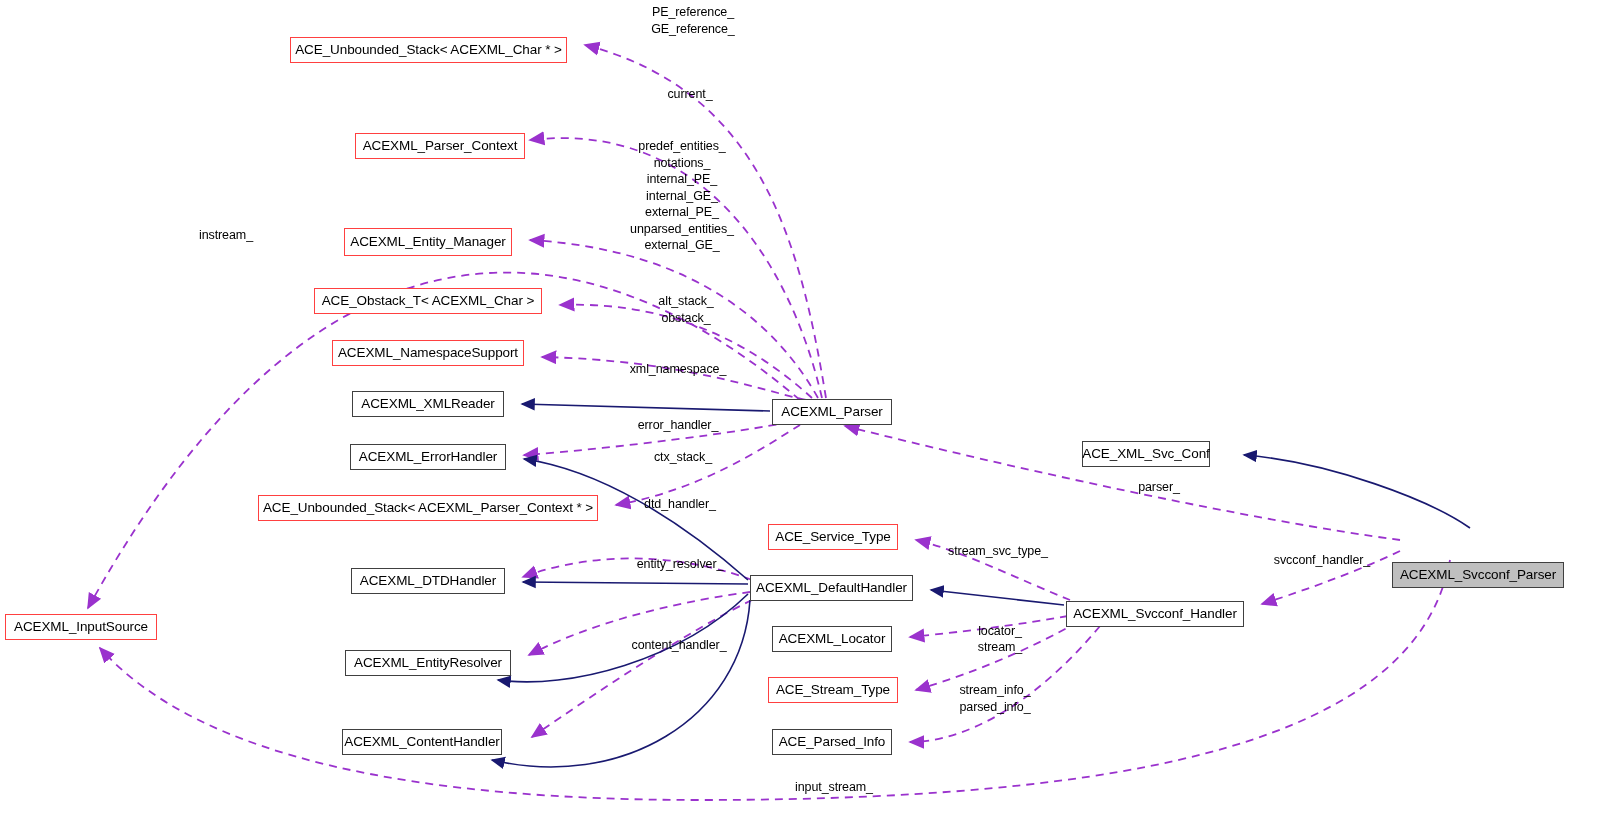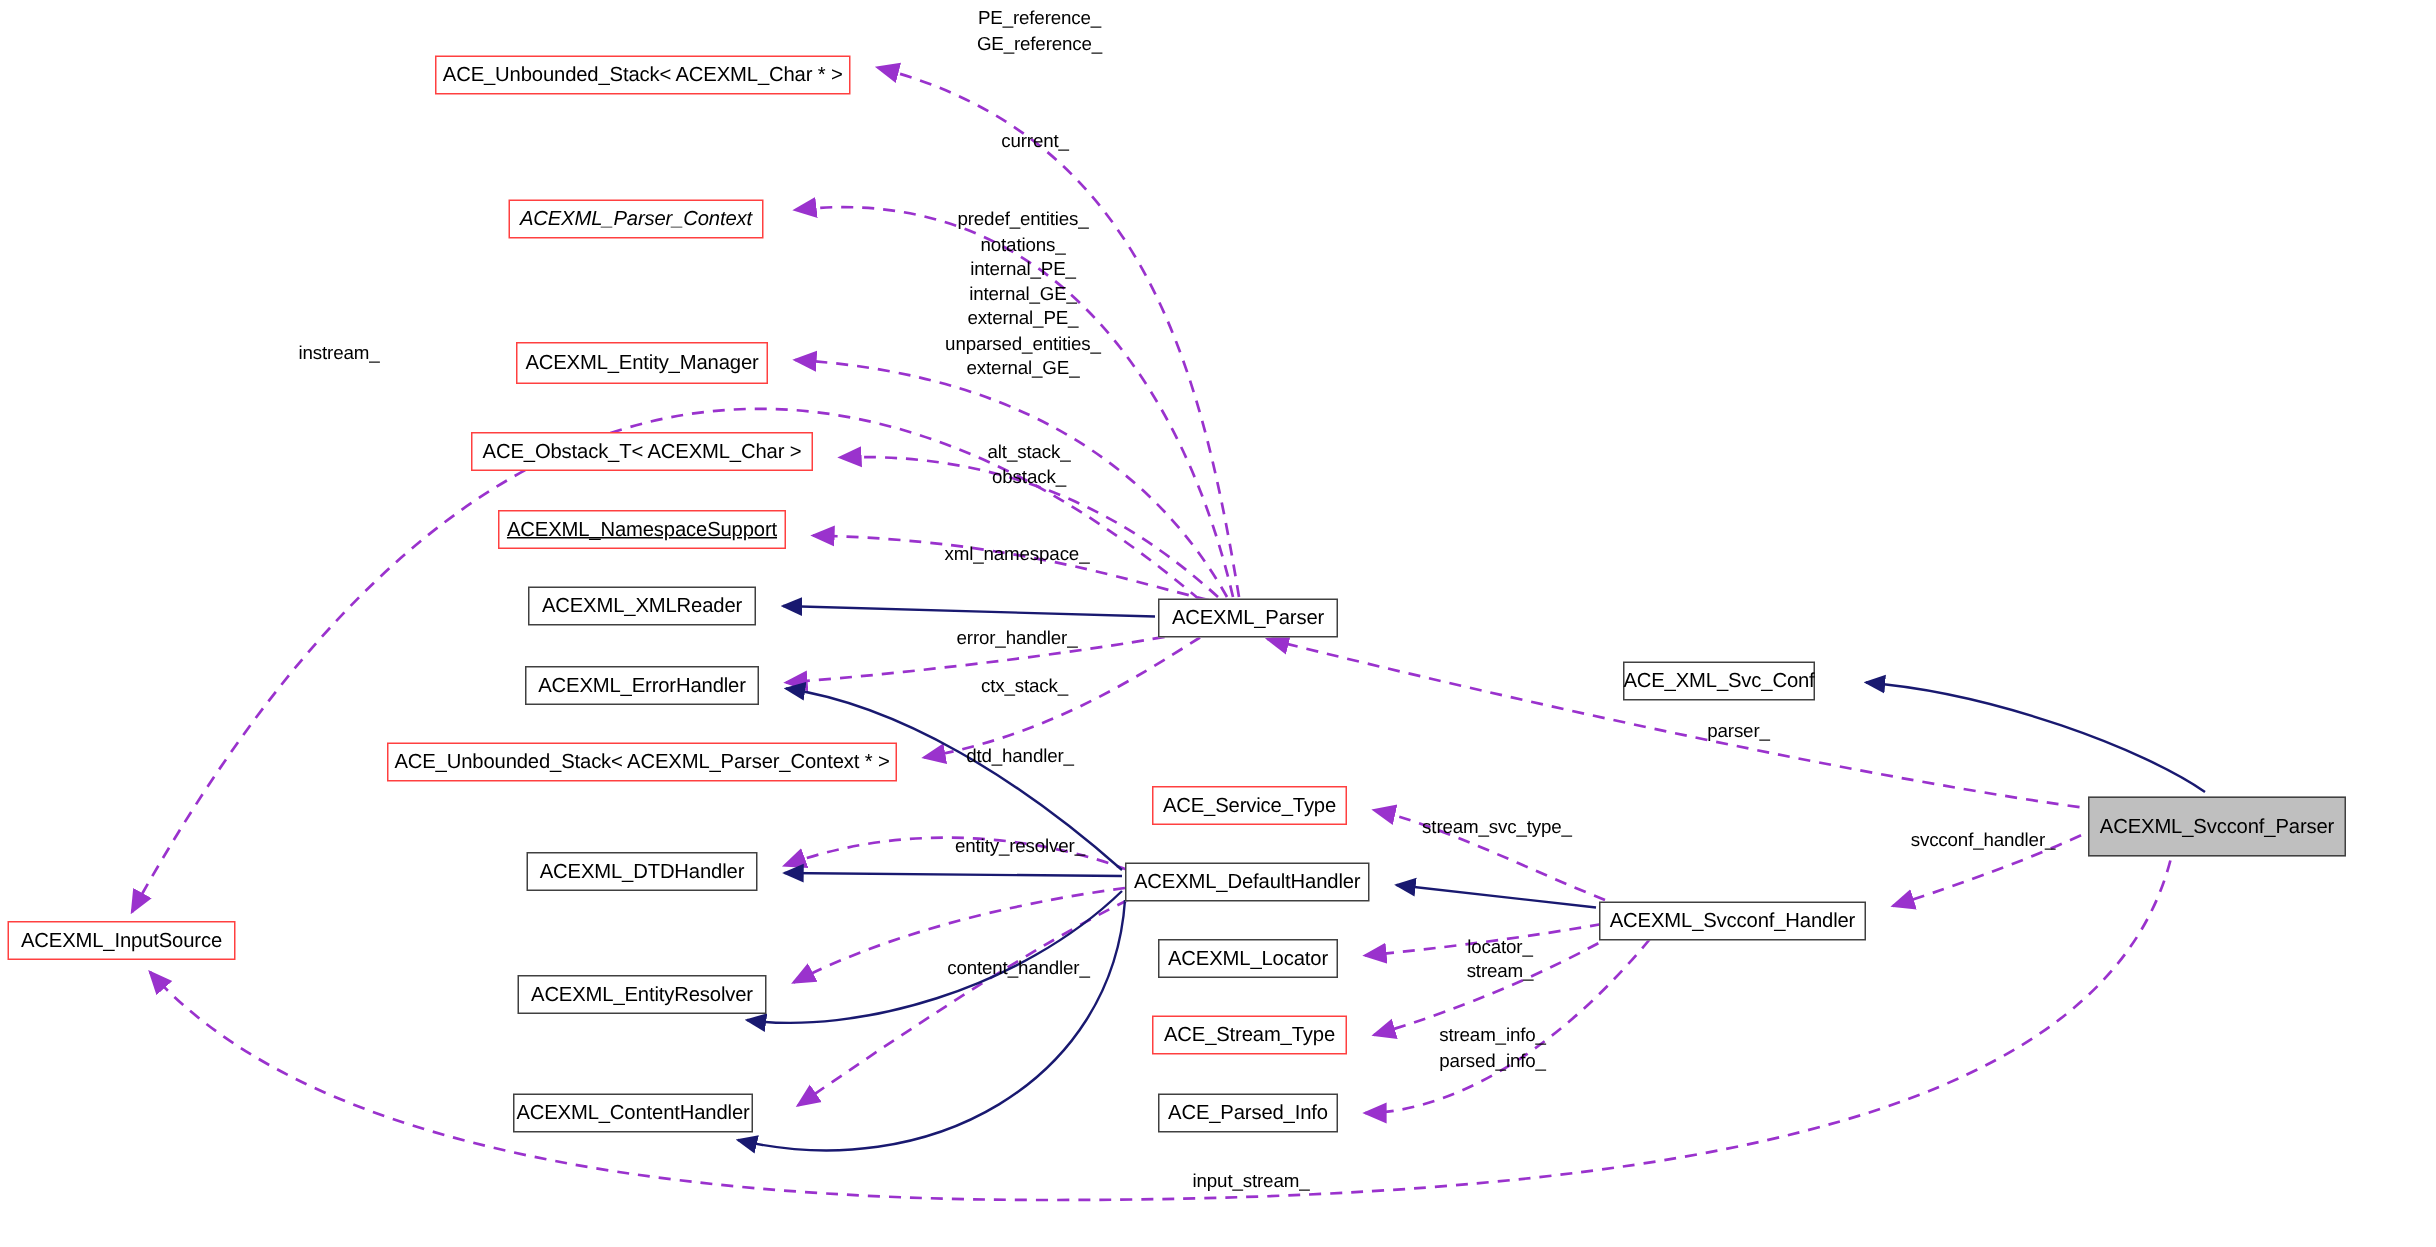--- a/index.html
+++ b/index.html
@@ -124,40 +124,40 @@
 
       <path d="M 750,600 C 742,720 620,790 492,760"></path>
 
       <path d="M 1064,605 L 931,590"></path>
 
       <path d="M 1470,528 C 1430,500 1330,462 1244,455"></path>
     </g>
   </svg>
 
   <div class="node red" style="left:290px;top:37px;width:277px;height:26px;text-align:right;">ACE_Unbounded_Stack&lt; ACEXML_Char * &gt;</div>
-  <div class="node red" style="left:339px;top:133px;width:170px;height:26px;font-style:italic;">ACEXML_Parser_Context</div>
+  <div class="node red" style="left:355px;top:133px;width:170px;height:26px;">ACEXML_Parser_Context</div>
   <div class="node red" style="left:344px;top:228px;width:168px;height:28px;">ACEXML_Entity_Manager</div>
   <div class="node red" style="left:314px;top:288px;width:228px;height:26px;">ACE_Obstack_T&lt; ACEXML_Char &gt;</div>
-  <div class="node red" style="left:332px;top:340px;width:192px;height:26px;text-decoration:underline;">ACEXML_NamespaceSupport</div>
+  <div class="node red" style="left:332px;top:340px;width:192px;height:26px;">ACEXML_NamespaceSupport</div>
   <div class="node dark" style="left:352px;top:391px;width:152px;height:26px;">ACEXML_XMLReader</div>
   <div class="node dark" style="left:350px;top:444px;width:156px;height:26px;">ACEXML_ErrorHandler</div>
   <div class="node red" style="left:258px;top:495px;width:340px;height:26px;">ACE_Unbounded_Stack&lt; ACEXML_Parser_Context * &gt;</div>
   <div class="node dark" style="left:351px;top:568px;width:154px;height:26px;">ACEXML_DTDHandler</div>
   <div class="node dark" style="left:345px;top:650px;width:166px;height:26px;">ACEXML_EntityResolver</div>
   <div class="node dark" style="left:342px;top:729px;width:160px;height:26px;">ACEXML_ContentHandler</div>
   <div class="node red" style="left:5px;top:614px;width:152px;height:26px;">ACEXML_InputSource</div>
   <div class="node dark" style="left:772px;top:399px;width:120px;height:26px;">ACEXML_Parser</div>
   <div class="node red" style="left:768px;top:524px;width:130px;height:26px;">ACE_Service_Type</div>
   <div class="node dark" style="left:750px;top:575px;width:163px;height:26px;">ACEXML_DefaultHandler</div>
   <div class="node dark" style="left:772px;top:626px;width:120px;height:26px;">ACEXML_Locator</div>
   <div class="node red" style="left:768px;top:677px;width:130px;height:26px;">ACE_Stream_Type</div>
   <div class="node dark" style="left:772px;top:729px;width:120px;height:26px;">ACE_Parsed_Info</div>
   <div class="node dark" style="left:1082px;top:441px;width:128px;height:26px;">ACE_XML_Svc_Conf</div>
   <div class="node dark" style="left:1066px;top:601px;width:178px;height:26px;">ACEXML_Svcconf_Handler</div>
-  <div class="node current" style="left:1392px;top:531px;width:172px;height:40px;">ACEXML_Svcconf_Parser</div>
+  <div class="node current" style="left:1392px;top:562px;width:172px;height:26px;">ACEXML_Svcconf_Parser</div>
 
   <div class="edge-label" style="left:628px;top:4px;width:130px;">PE_reference_<br>GE_reference_</div>
   <div class="edge-label" style="left:640px;top:86px;width:100px;">current_</div>
   <div class="edge-label" style="left:607px;top:138px;width:150px;">predef_entities_<br>notations_<br>internal_PE_<br>internal_GE_<br>external_PE_<br>unparsed_entities_<br>external_GE_</div>
   <div class="edge-label" style="left:176px;top:227px;width:100px;">instream_</div>
   <div class="edge-label" style="left:631px;top:293px;width:110px;">alt_stack_<br>obstack_</div>
   <div class="edge-label" style="left:613px;top:361px;width:130px;">xml_namespace_</div>
   <div class="edge-label" style="left:618px;top:417px;width:120px;">error_handler_</div>
   <div class="edge-label" style="left:633px;top:449px;width:100px;">ctx_stack_</div>
   <div class="edge-label" style="left:625px;top:496px;width:110px;">dtd_handler_</div>

